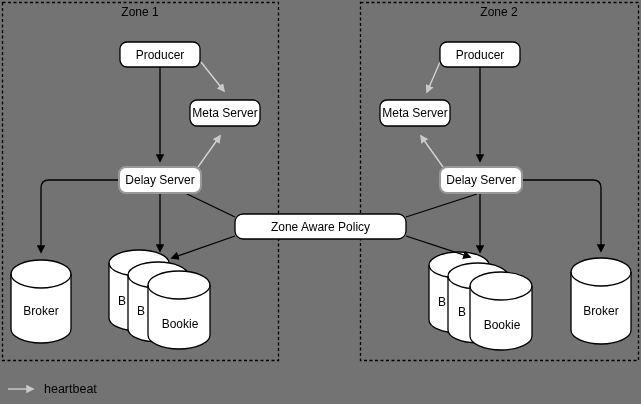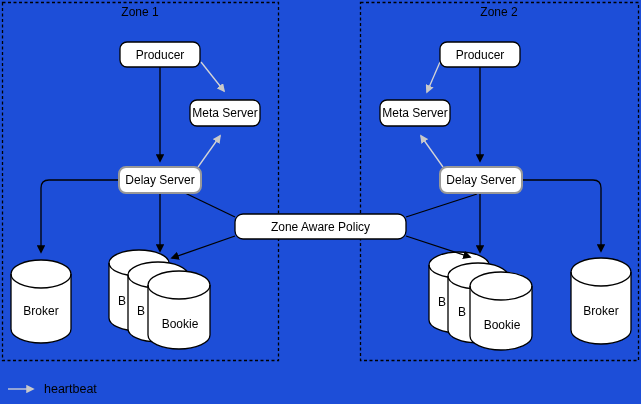--- a/index.html
+++ b/index.html
@@ -1,16 +1,16 @@
 <!DOCTYPE html>
 <html><head>
 <meta charset="utf-8">
 <style>
   html,body{margin:0;padding:0;background:#ffffff;}
-  .canvas{position:relative;width:641px;height:404px;background:#1d4ed8;overflow:hidden;}
+  .canvas{position:relative;width:641px;height:404px;background:#737373;overflow:hidden;}
   svg{display:block;}
   text{font-family:"Liberation Sans","DejaVu Sans",sans-serif;fill:#000000;}
   .node-label{font-size:12px;}
   .zone-title{font-size:12px;}
   .cyl-label{font-size:12px;}
   .legend-label{font-size:12.5px;}
   .box{fill:#ffffff;stroke:#000000;stroke-width:1.3;}
   .box-gray{fill:#ffffff;stroke:#999999;stroke-width:2;}
   .zone-rect{fill:none;stroke:#000000;stroke-width:1.3;stroke-dasharray:3,2.5;}
   .edge{stroke:#000000;stroke-width:1.3;fill:none;}

